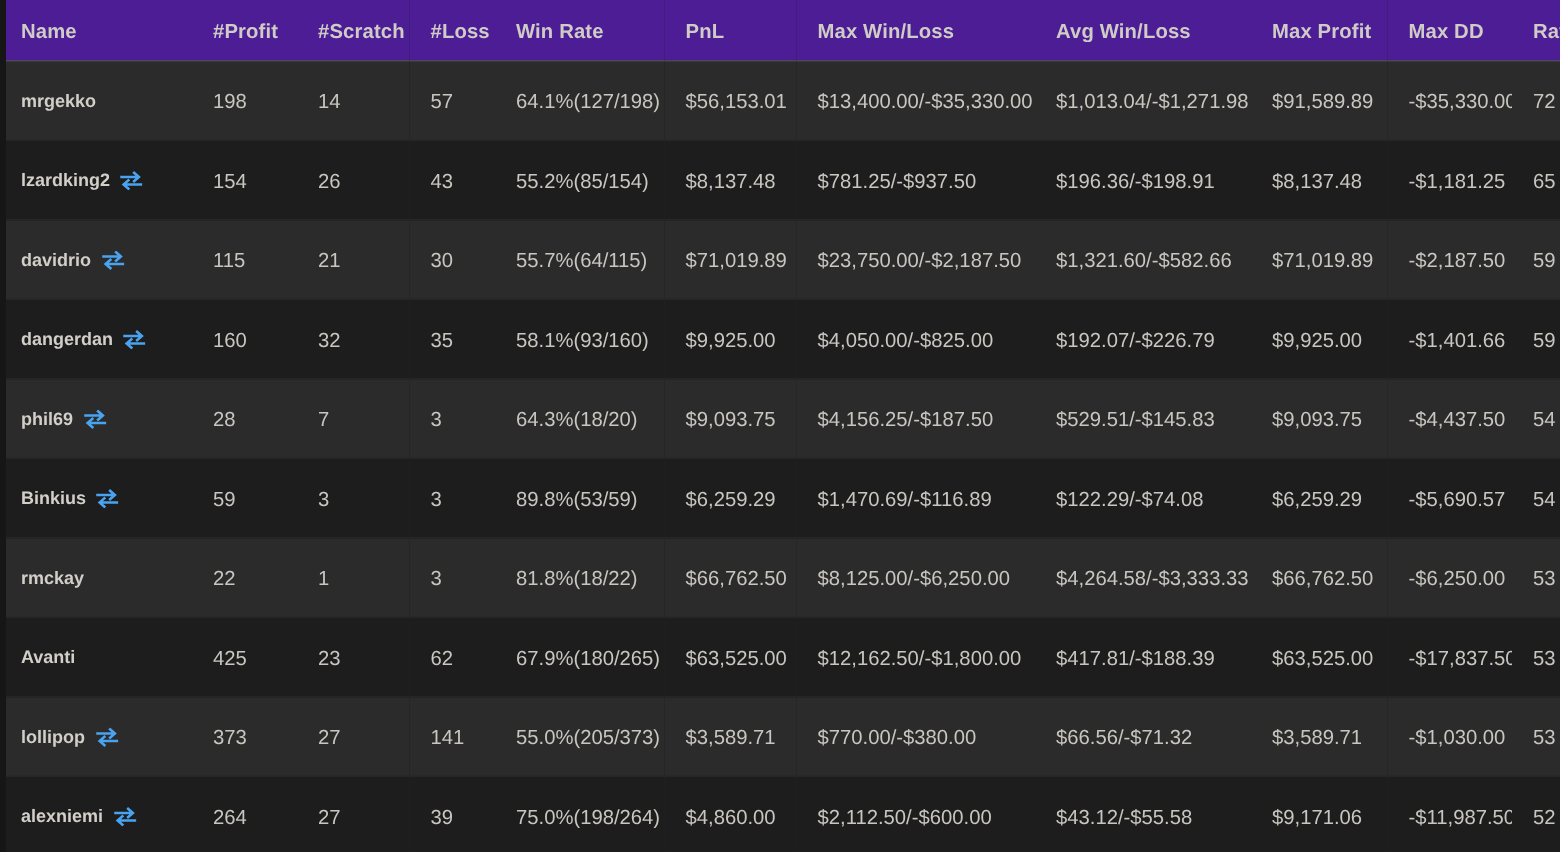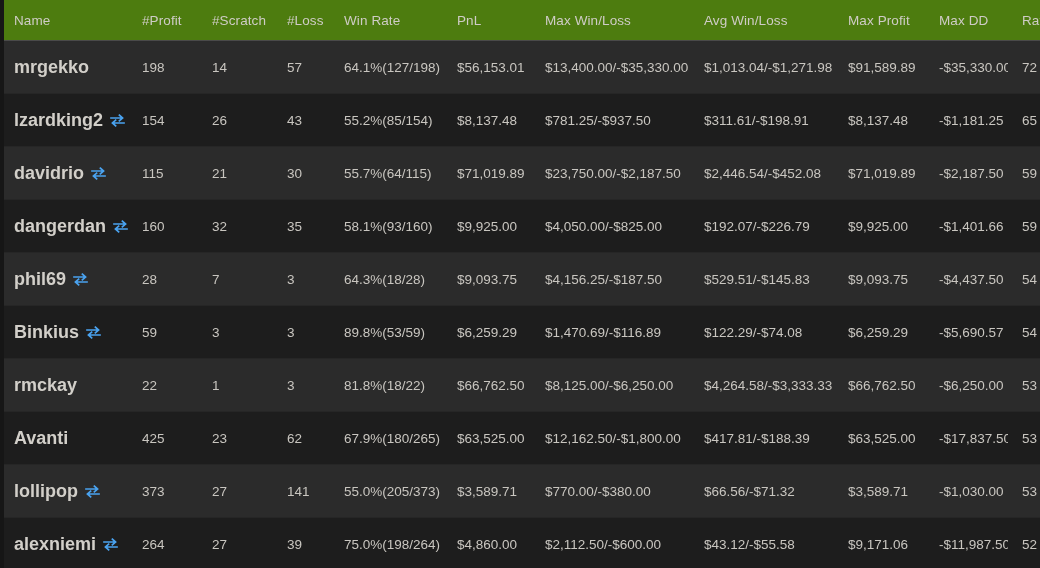--- a/index.html
+++ b/index.html
@@ -42,24 +42,24 @@
   }
 
   table.grid {
     border-collapse: collapse;
     table-layout: fixed;
     width: 1140px;   
   }
 
   
   thead th {
-    background: #4d7c0f;
+    background: #4c1d95;
     color: #cfccc6;
     font-size: 13.5px;
-    font-weight: normal;
+    font-weight: bold;
     text-align: left;
     padding: 0;
     height: 40px;
     vertical-align: middle;
     white-space: nowrap;
     border-bottom: 1px solid #4a4a4a;
     letter-spacing: 0.1px;
   }
   thead th .hcell { padding-left: 14px; overflow: hidden; }
 
@@ -75,21 +75,21 @@
     overflow: hidden;
   }
   tbody td .cell { padding-left: 14px; overflow: hidden; }
 
   tbody tr:nth-child(odd)  td { background: #2b2b2b; }
   tbody tr:nth-child(even) td { background: #1d1d1d; }
 
   td.name-cell .cell {
     font-weight: bold;
     color: #d2cfc9;
-    font-size: 18px;
+    font-size: 12px;
     display: flex;
     align-items: center;
     gap: 7px;
   }
 
   .swap-icon {
     display: inline-flex;
     align-items: center;
     flex: 0 0 auto;
     cursor: pointer;
@@ -229,21 +229,21 @@
             <td>
               <div class="cell">55.2%(85/154)</div>
             </td>
             <td>
               <div class="cell">$8,137.48</div>
             </td>
             <td>
               <div class="cell">$781.25/-$937.50</div>
             </td>
             <td>
-              <div class="cell">$311.61/-$198.91</div>
+              <div class="cell">$196.36/-$198.91</div>
             </td>
             <td>
               <div class="cell">$8,137.48</div>
             </td>
             <td>
               <div class="cell">-$1,181.25</div>
             </td>
             <td>
               <div class="cell">65</div>
             </td>
@@ -272,21 +272,21 @@
             <td>
               <div class="cell">55.7%(64/115)</div>
             </td>
             <td>
               <div class="cell">$71,019.89</div>
             </td>
             <td>
               <div class="cell">$23,750.00/-$2,187.50</div>
             </td>
             <td>
-              <div class="cell">$2,446.54/-$452.08</div>
+              <div class="cell">$1,321.60/-$582.66</div>
             </td>
             <td>
               <div class="cell">$71,019.89</div>
             </td>
             <td>
               <div class="cell">-$2,187.50</div>
             </td>
             <td>
               <div class="cell">59</div>
             </td>
@@ -349,21 +349,21 @@
             <td>
               <div class="cell">28</div>
             </td>
             <td>
               <div class="cell">7</div>
             </td>
             <td>
               <div class="cell">3</div>
             </td>
             <td>
-              <div class="cell">64.3%(18/28)</div>
+              <div class="cell">64.3%(18/20)</div>
             </td>
             <td>
               <div class="cell">$9,093.75</div>
             </td>
             <td>
               <div class="cell">$4,156.25/-$187.50</div>
             </td>
             <td>
               <div class="cell">$529.51/-$145.83</div>
             </td>

